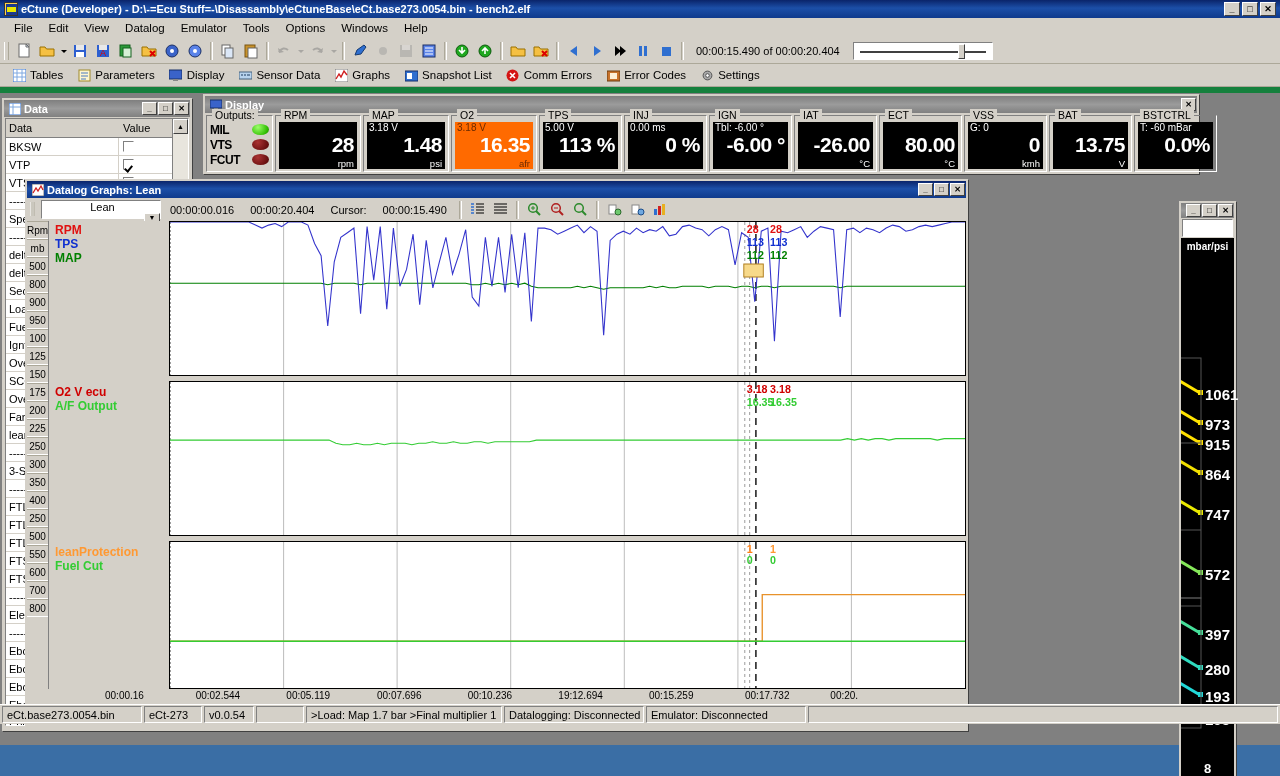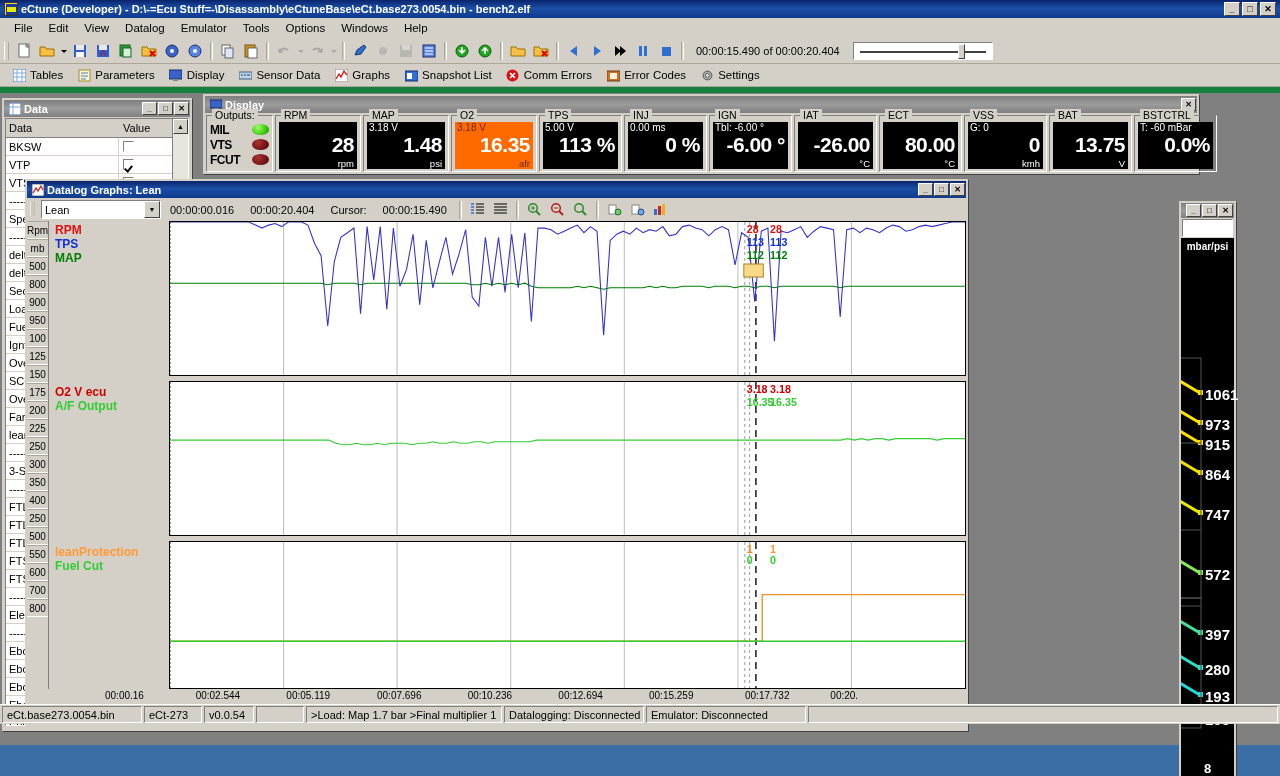--- a/index.html
+++ b/index.html
@@ -143,21 +143,21 @@
   .outlabel { width:42px; font-size:12px; font-weight:bold; letter-spacing:-0.5px; }
   .led { width:17px;height:11px;border-radius:50%; }
   .led.green { background:radial-gradient(circle at 35% 30%,#9cff6a,#2fbd00 70%,#1f7a00); }
   .led.red-off { background:radial-gradient(circle at 35% 30%,#a33,#6a1010 70%,#4a0a0a); }
 
   
   #glWin { left:25px; top:86px; width:943px; height:552px; }
   .gl-toolbar { display:flex; align-items:center; height:23px; gap:2px; padding:1px 2px; }
   .combo { width:120px; height:19px; background:#fff; border:1px solid;
            border-color:#808080 #fff #fff #808080; display:flex; align-items:center;
-           font-size:11px; padding-left:3px; }
+           font-size:11px; padding-left:3px;flex-direction:column; }
   .combo .arrow { margin-left:auto; width:16px; height:17px; background:#d4d0c8;
                   border:1px solid; border-color:#fff #404040 #404040 #fff;
                   display:flex;align-items:center;justify-content:center;font-size:7px;}
   .gl-time { font-size:11px; padding:0 7px; }
   .gl-ic { width:21px;height:21px;display:flex;align-items:center;justify-content:center; }
 
   .gl-body { display:flex; height:468px; }
   .yaxis { width:22px; background:#d4d0c8; display:flex; flex-direction:column;
            border-right:1px solid #808080; overflow:hidden; }
   .ytick { height:18px; font-size:10px; text-align:center; line-height:17px;
@@ -1007,21 +1007,21 @@
             </div>
         </div>
       </div>
 
       <div class="gl-xaxis" id="xaxis">
           <div class="xtick" style="left: 78px;">00:00.16</div>
           <div class="xtick" style="left: 168.667px;">00:02.544</div>
           <div class="xtick" style="left: 259.333px;">00:05.119</div>
           <div class="xtick" style="left: 350px;">00:07.696</div>
           <div class="xtick" style="left: 440.667px;">00:10.236</div>
-          <div class="xtick" style="left: 531.333px;">00:12.694</div>
+          <div class="xtick" style="left: 531.333px;">19:12.694</div>
           <div class="xtick" style="left: 622px;">00:15.259</div>
           <div class="xtick" style="left: 678px; padding-left: 40px;">00:17.732</div>
           <div class="xtick" style="left: 803.333px;">00:20.</div>
         </div>
       <div class="hscroll">
         <div class="hsbtn">◄</div>
         <div class="hstrack"></div>
         <div class="hsbtn">►</div>
       </div>
     </div>

